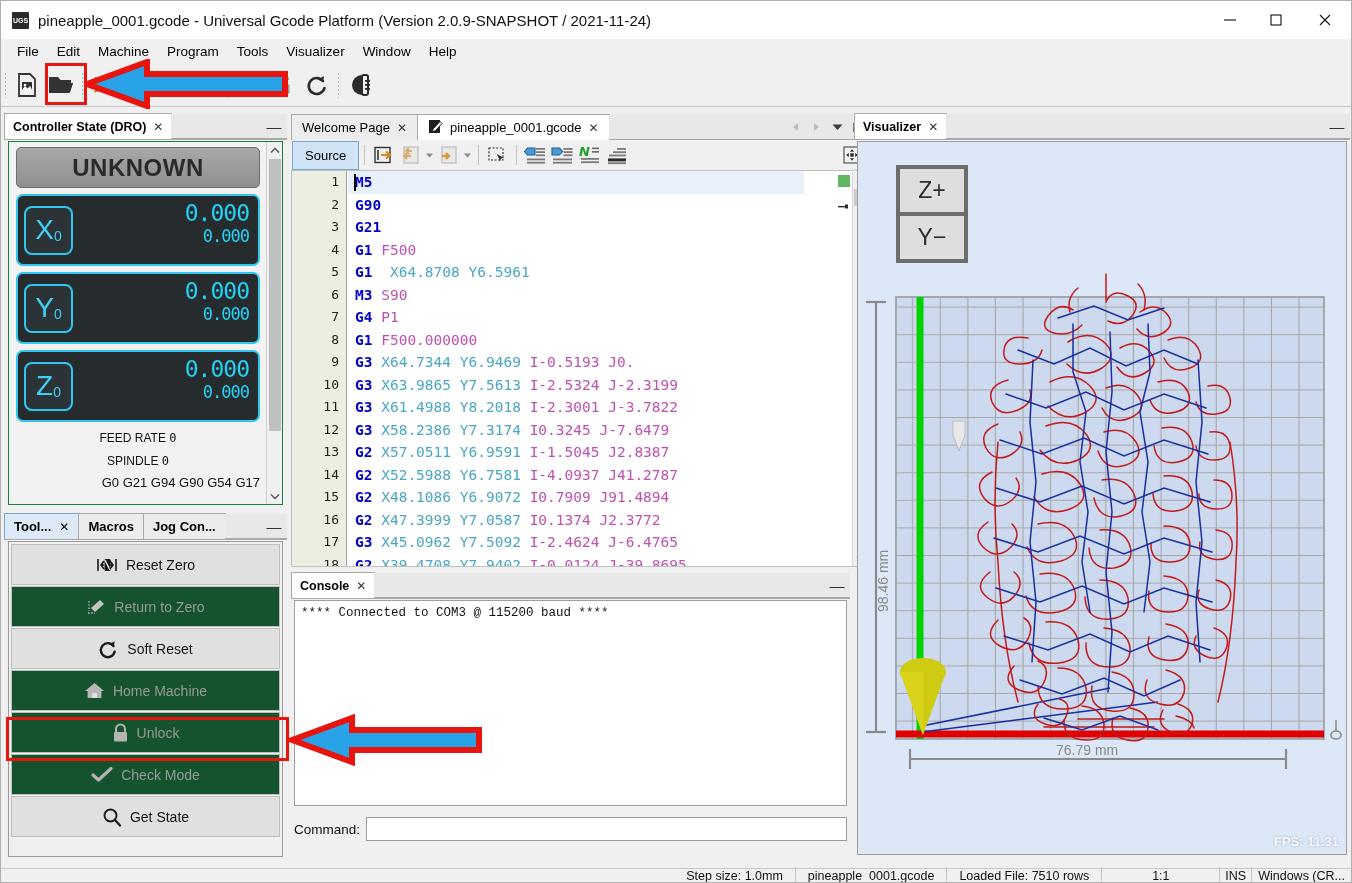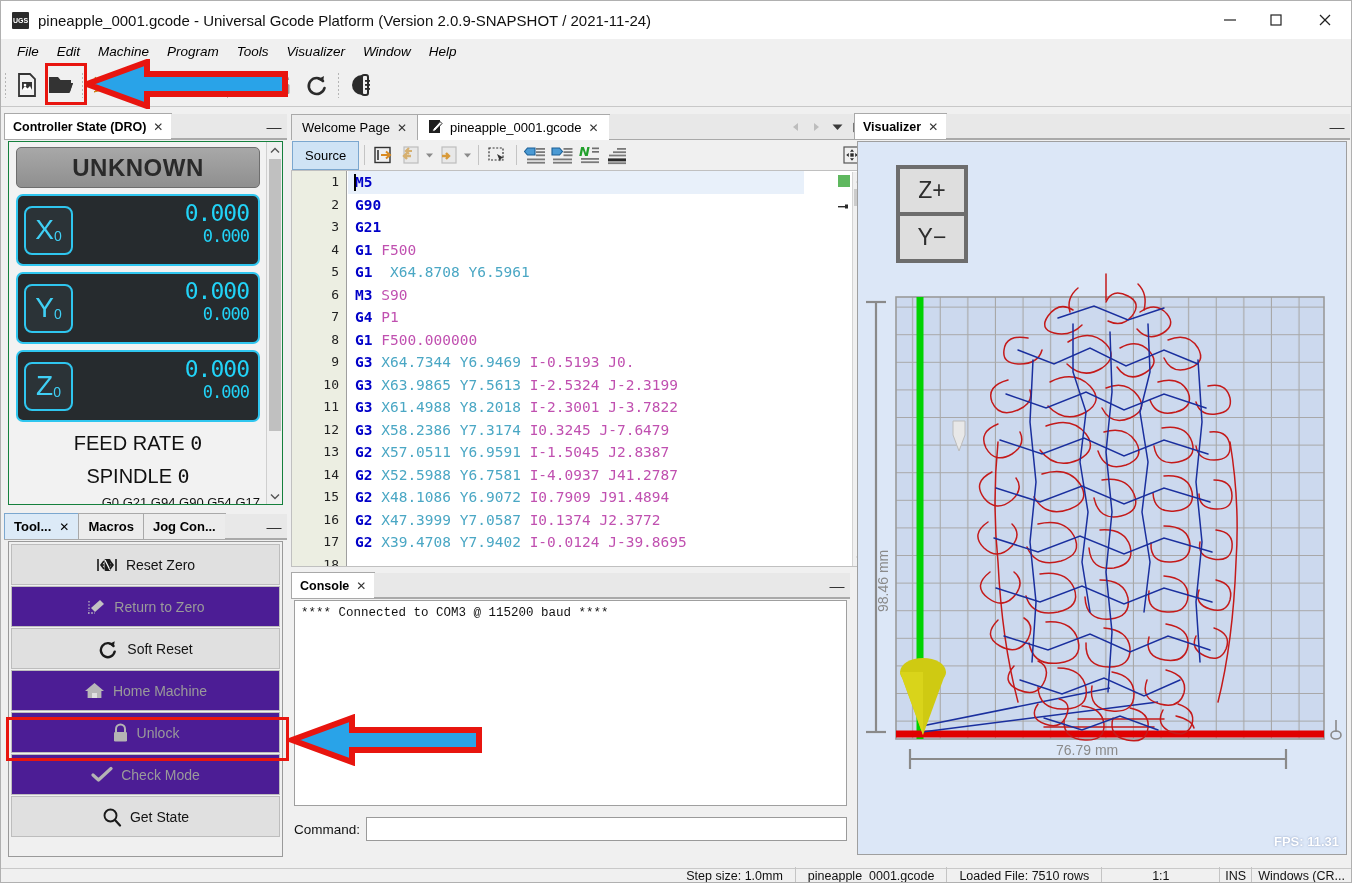--- a/index.html
+++ b/index.html
@@ -38,21 +38,21 @@
   .wincontrols { position: absolute; right: 0; top: 0; height: 38px; display: flex; }
   .wincontrol {
     width: 46px; height: 38px; display: flex; align-items: center; justify-content: center;
     color: #222; font-size: 15px;
   }
   .wincontrol:last-child { width: 52px; }
 
   
   #menubar {
     position: absolute; left: 0; top: 38px; width: 1350px; height: 25px;
-    background: #f0f0f0; display: flex; align-items: center; padding-left: 7px; font-style: italic;
+    background: #f0f0f0; display: flex; align-items: center; padding-left: 7px;
   }
   .menu-item {
     font-size: 13.5px; color: #000; padding: 3px 9px; white-space: nowrap;
   }
 
   
   #toolbar {
     position: absolute; left: 0; top: 63px; width: 1350px; height: 43px;
     background: #f0f0f0;
     border-bottom: 1px solid #c8c8c8;
@@ -119,21 +119,21 @@
     font-size: 28px; font-family: "Liberation Sans", sans-serif;
   }
   .axis-badge sub { font-size: 14px; vertical-align: baseline; position: relative; top: 6px; }
   .axis-vals {
     position: absolute; right: 9px; top: 4px; text-align: right;
     font-family: "DejaVu Sans Mono", monospace; color: #22d3f7;
   }
   .axis-main { font-size: 23px; line-height: 26px; letter-spacing: -1px; }
   .axis-sub  { font-size: 17px; line-height: 21px; letter-spacing: -1px; }
   .dro-stat {
-    text-align: center; font-size: 20px; color: #111; margin-top: 9px;
+    text-align: center; font-size: 12px; color: #111; margin-top: 9px;
     font-family: "Liberation Sans", sans-serif;
   }
   .dro-stat .num { font-family: "DejaVu Sans Mono", monospace; }
   .dro-modal {
     text-align: right; font-size: 13px; color: #111; margin-top: 7px;
   }
   #dro-scroll {
     position: absolute; right: 0; top: 0; width: 16px; height: 362px;
     background: #f0f0f0; border-left: 1px solid #cfcfcf;
   }
@@ -161,21 +161,21 @@
   #tools-body {
     position: absolute; left: 4px; top: 27px; width: 275px; height: 316px;
     border: 1px solid #9a9a9a; background: #f0f0f0; padding: 2px;
   }
   .tool-btn {
     height: 41px; margin-bottom: 1px;
     background: #e0e0e0; border: 1px solid #bdbdbd;
     display: flex; align-items: center; justify-content: center;
     font-size: 14px; color: #141414; gap: 8px;
   }
-  .tool-btn.disabled { color: #9a9a9a; background: #4c1d95; }
+  .tool-btn.disabled { color: #9a9a9a; background: #14532d; }
   .tool-btn .ticon { display: flex; align-items: center; }
   #unlock-highlight {
     position: absolute; left: 2px; top: 203px; width: 283px; height: 44px;
     border: 3px solid #e8150f; pointer-events: none; z-index: 30;
   }
 
   
   #editor-panel {
     position: absolute; left: 290px; top: 113px; width: 578px; height: 455px;
   }
@@ -752,20 +752,21 @@
           <div class="cline"><span class="kw">G4</span><span> </span><span class="cf">P1</span></div>
           <div class="cline"><span class="kw">G1</span><span> </span><span class="cf">F500.000000</span></div>
           <div class="cline"><span class="kw">G3</span><span> </span><span class="cx">X64.7344 Y6.9469</span><span> </span><span class="cij">I-0.5193 J0.</span></div>
           <div class="cline"><span class="kw">G3</span><span> </span><span class="cx">X63.9865 Y7.5613</span><span> </span><span class="cij">I-2.5324 J-2.3199</span></div>
           <div class="cline"><span class="kw">G3</span><span> </span><span class="cx">X61.4988 Y8.2018</span><span> </span><span class="cij">I-2.3001 J-3.7822</span></div>
           <div class="cline"><span class="kw">G3</span><span> </span><span class="cx">X58.2386 Y7.3174</span><span> </span><span class="cij">I0.3245 J-7.6479</span></div>
           <div class="cline"><span class="kw">G2</span><span> </span><span class="cx">X57.0511 Y6.9591</span><span> </span><span class="cij">I-1.5045 J2.8387</span></div>
           <div class="cline"><span class="kw">G2</span><span> </span><span class="cx">X52.5988 Y6.7581</span><span> </span><span class="cij">I-4.0937 J41.2787</span></div>
           <div class="cline"><span class="kw">G2</span><span> </span><span class="cx">X48.1086 Y6.9072</span><span> </span><span class="cij">I0.7909 J91.4894</span></div>
           <div class="cline"><span class="kw">G2</span><span> </span><span class="cx">X47.3999 Y7.0587</span><span> </span><span class="cij">I0.1374 J2.3772</span></div>
+          <div class="cline"><span class="kw">G3</span><span> </span><span class="cx">X45.0962 Y7.5092</span><span> </span><span class="cij">I-2.4624 J-6.4765</span></div>
           <div class="cline"><span class="kw">G2</span><span> </span><span class="cx">X39.4708 Y7.9402</span><span> </span><span class="cij">I-0.0124 J-39.8695</span></div>
         </div>
       <div id="code-caret"></div>
 
       <div id="ed-errcol">
         <div id="ed-mark-green"></div>
         <div id="ed-mark-dash">
           <svg width="13" height="5" viewBox="0 0 13 5">
               <rect x="0" y="2" width="7" height="1.4" fill="#2b2b2b"></rect>
               <rect x="7" y="0.5" width="3" height="4" fill="#2b2b2b"></rect>

